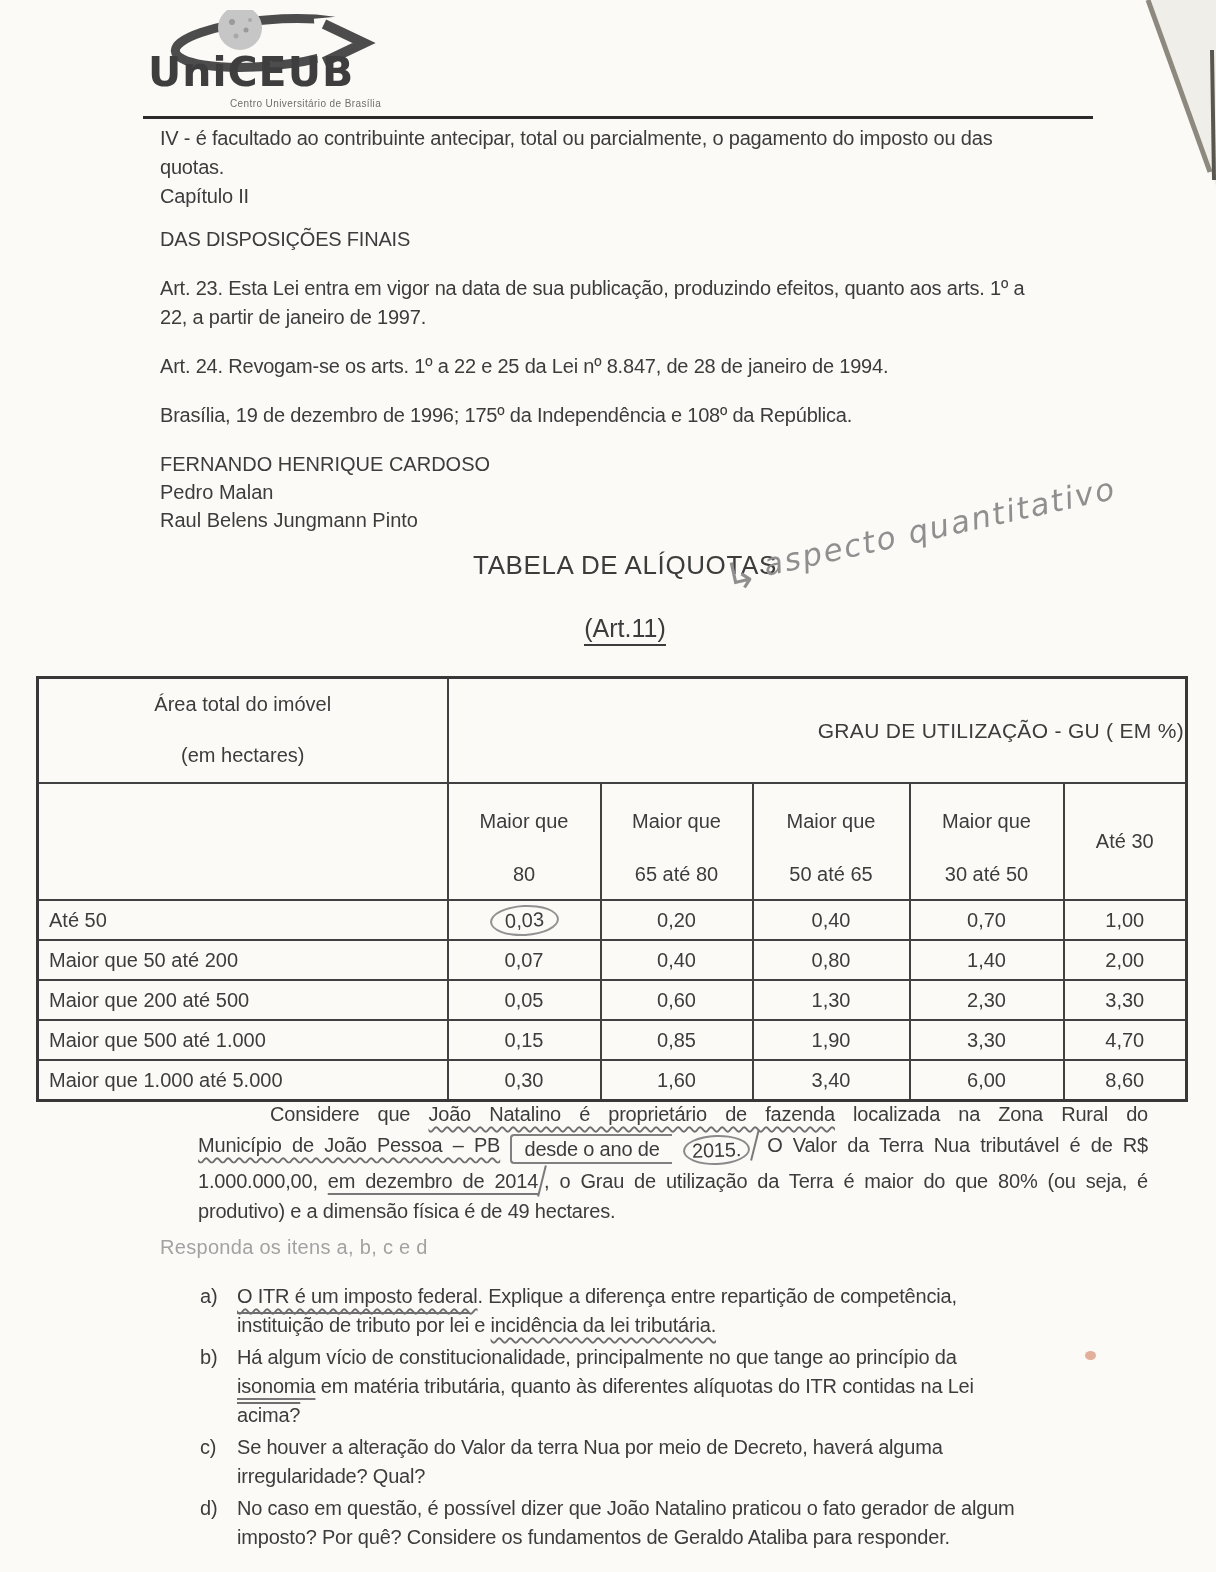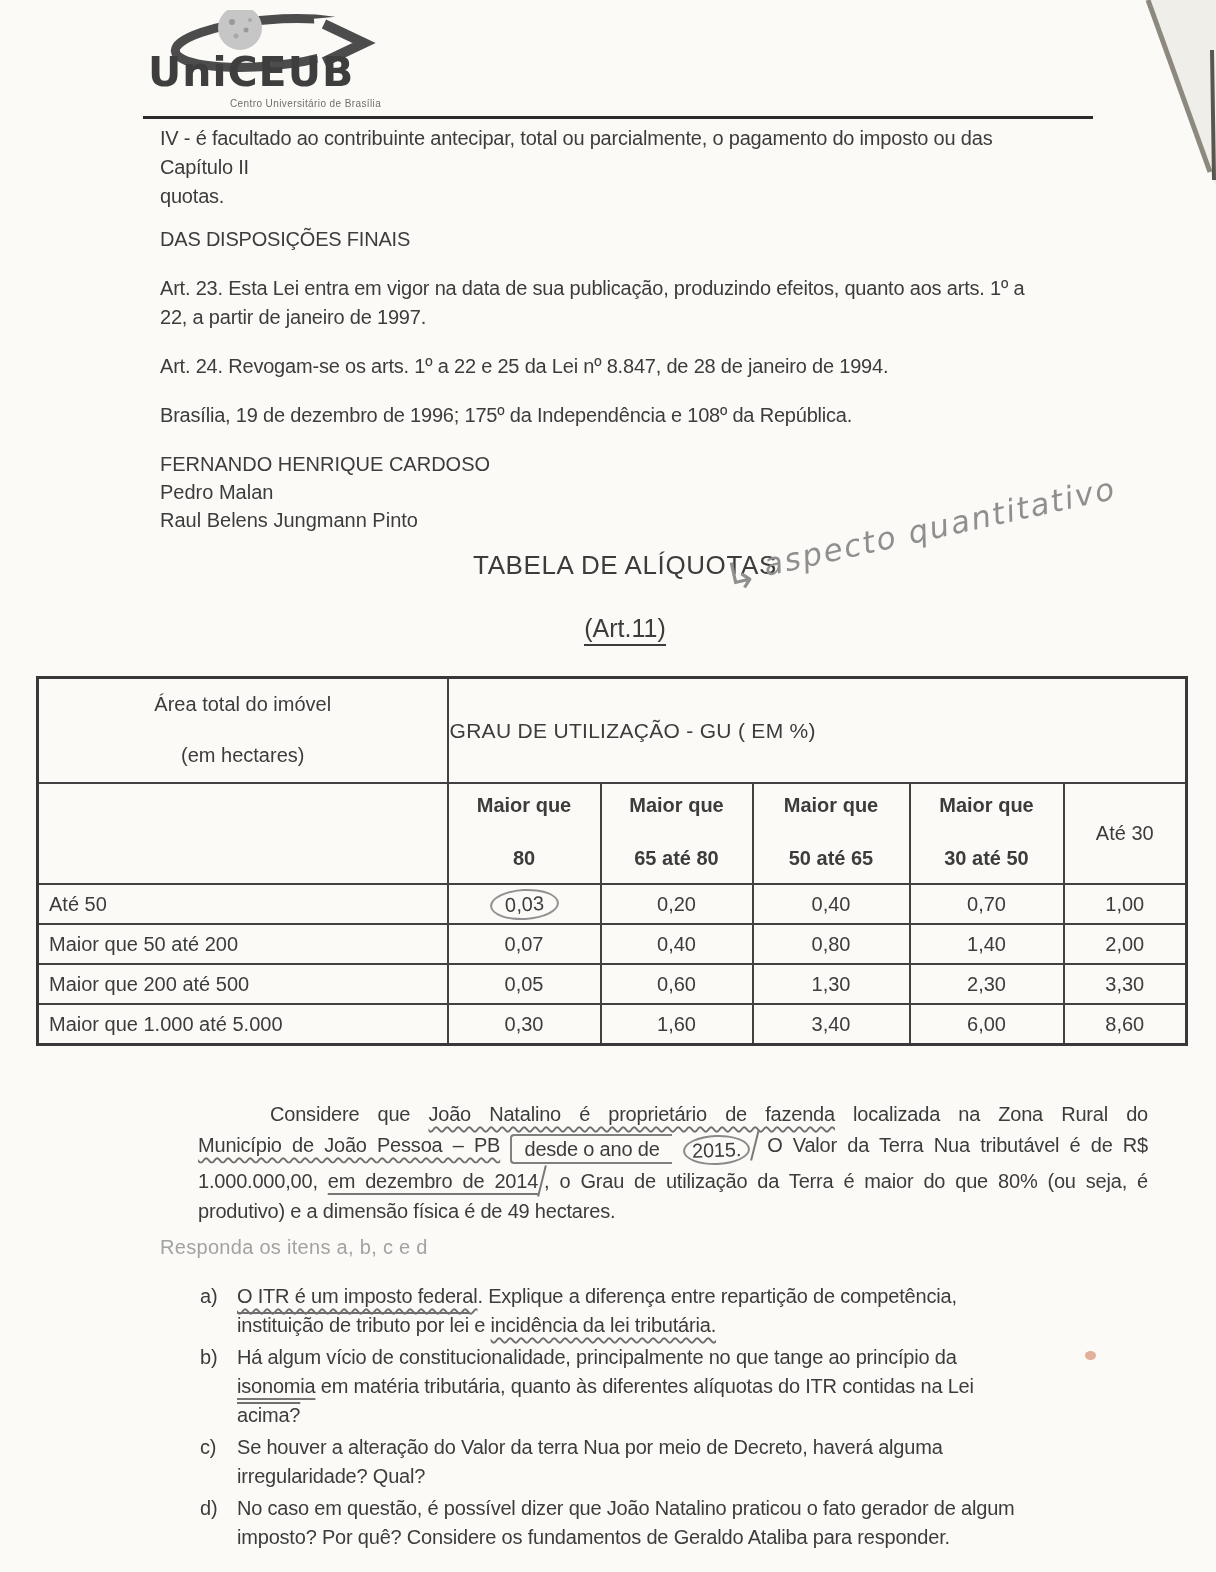--- a/index.html
+++ b/index.html
@@ -27,22 +27,22 @@
   .hw-arrow{font-size:38px;vertical-align:-7px;margin-right:7px;}
   
   .tbl-wrap{left:36px;top:676px;width:1149px;}
   table{border-collapse:collapse;table-layout:fixed;width:1149px;border:3px solid #383838;}
   td{border:2px solid #414141;font-size:20px;color:#3c3c3c;}
   tr.hr1 td{height:88px;}
   tr.hr2 td{height:88px;}
   tr.br td{height:36px;text-align:center;}
   td.area-h{vertical-align:top;text-align:center;padding-top:14px;}
   td.area-h .l2{margin-top:28px;}
-  td.group-h{text-align:left;vertical-align:middle;font-size:21px;letter-spacing:0.3px;}
-  td.sub-h{vertical-align:top;text-align:center;padding-top:10px;font-weight:bold;}
+  td.group-h{text-align:right;vertical-align:middle;font-size:21px;letter-spacing:0.3px;}
+  td.sub-h{vertical-align:top;text-align:center;padding-top:26px;}
   td.sub-h .mq{margin-bottom:30px;}
   td.sub-mid{vertical-align:middle;text-align:center;}
   td.rlabel{text-align:left !important;padding-left:10px;}
   .circled-value{display:inline-block;border:2px solid #919191;border-radius:50%;padding:0 13px;height:27px;line-height:27px;transform:rotate(-3deg);}
   
   .problem{left:160px;top:1100px;width:950px;font-size:20px;letter-spacing:-0.2px;margin-left:38px;}
   .jline{line-height:28.5px;text-align:justify;text-align-last:justify;}
   .jline.last{text-align:left;text-align-last:left;}
   .indent{padding-left:72px;}
   
@@ -84,22 +84,22 @@
       <path d="M168 14 L208 33 L168 52" fill="none" stroke="#4c4c4c" stroke-width="10"></path>
     </svg>
     <div class="logo-text">UniCEUB</div>
     <div class="logo-sub">Centro Universitário de Brasília</div>
   </div>
 
   <div class="abs rule"></div>
 
   <div class="abs blockA">
     <div class="tl">IV - é facultado ao contribuinte antecipar, total ou parcialmente, o pagamento do imposto ou das</div>
+    <div class="tl">quotas.</div>
     <div class="tl">Capítulo II</div>
-    <div class="tl">quotas.</div>
     <div class="tl mt14">DAS DISPOSIÇÕES FINAIS</div>
     <div class="tl mt16">Art. 23. Esta Lei entra em vigor na data de sua publicação, produzindo efeitos, quanto aos arts. 1º a</div>
     <div class="tl">22, a partir de janeiro de 1997.</div>
     <div class="tl mt16">Art. 24. Revogam-se os arts. 1º a 22 e 25 da Lei nº 8.847, de 28 de janeiro de 1994.</div>
     <div class="tl mt20">Brasília, 19 de dezembro de 1996; 175º da Independência e 108º da República.</div>
     <div class="mt20">
       <div class="sig">FERNANDO HENRIQUE CARDOSO</div>
       <div class="sig">Pedro Malan</div>
       <div class="sig">Raul Belens Jungmann Pinto</div>
     </div>
@@ -170,20 +170,28 @@
       </tr>
       <tr class="br">
         <td class="rlabel">Maior que 200 até 500</td>
         <td>0,05</td>
         <td>0,60</td>
         <td>1,30</td>
         <td>2,30</td>
         <td>3,30</td>
       </tr>
       <tr class="br">
+        <td class="rlabel">Maior que 500 até 1.000</td>
+        <td>0,15</td>
+        <td>0,85</td>
+        <td>1,90</td>
+        <td>3,30</td>
+        <td>4,70</td>
+      </tr>
+      <tr class="br">
         <td class="rlabel">Maior que 1.000 até 5.000</td>
         <td>0,30</td>
         <td>1,60</td>
         <td>3,40</td>
         <td>6,00</td>
         <td>8,60</td>
       </tr>
     </tbody>
       </table>
   </div>

